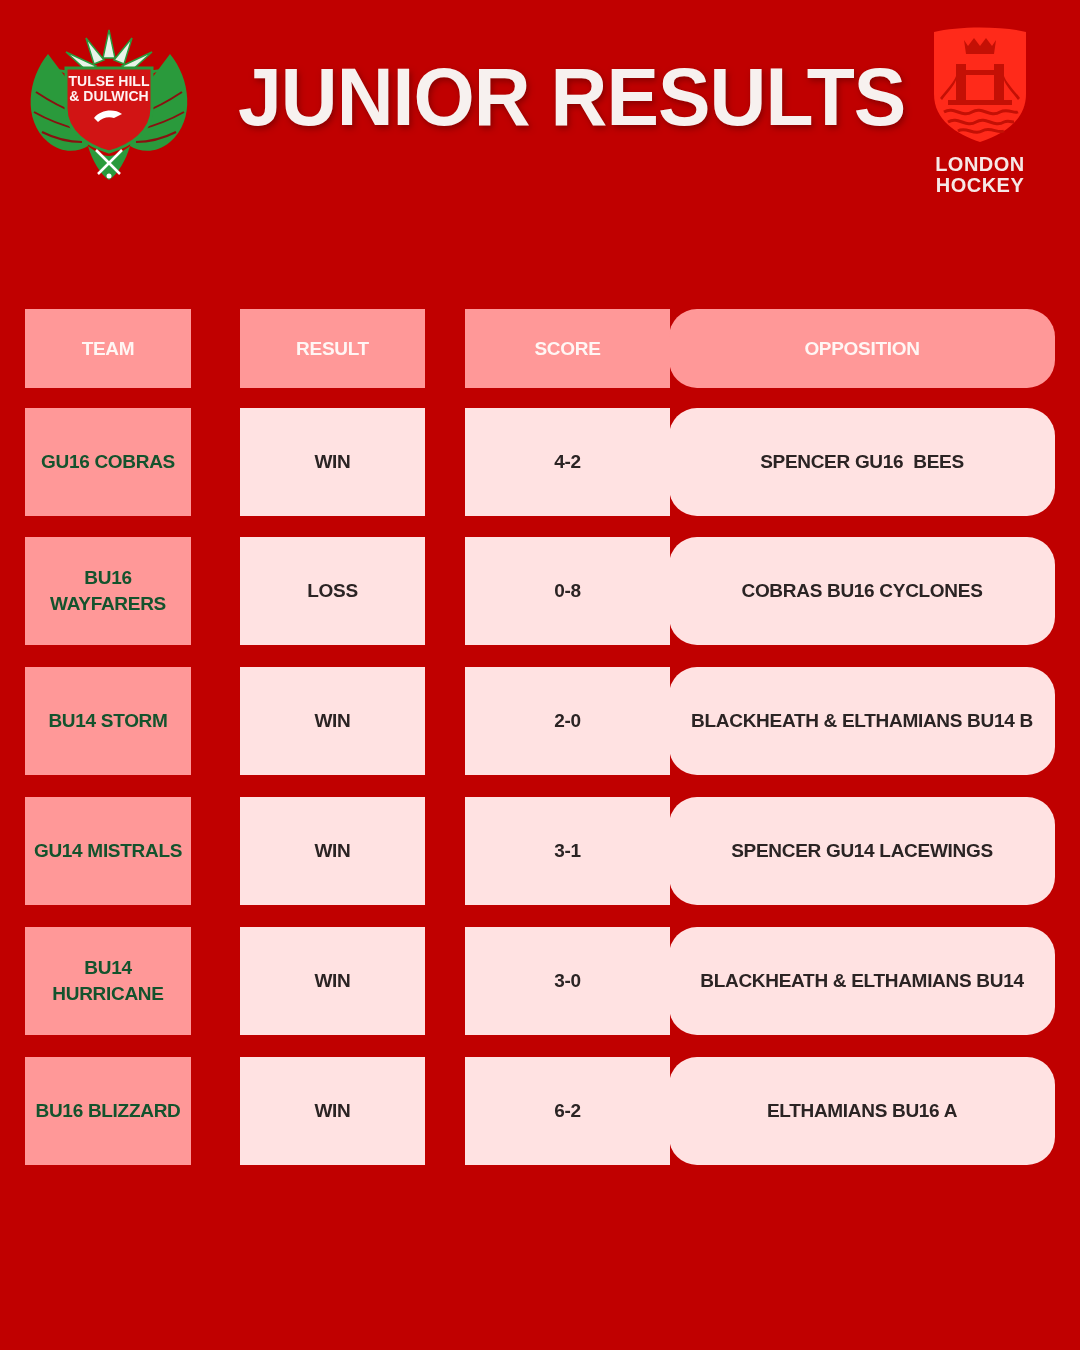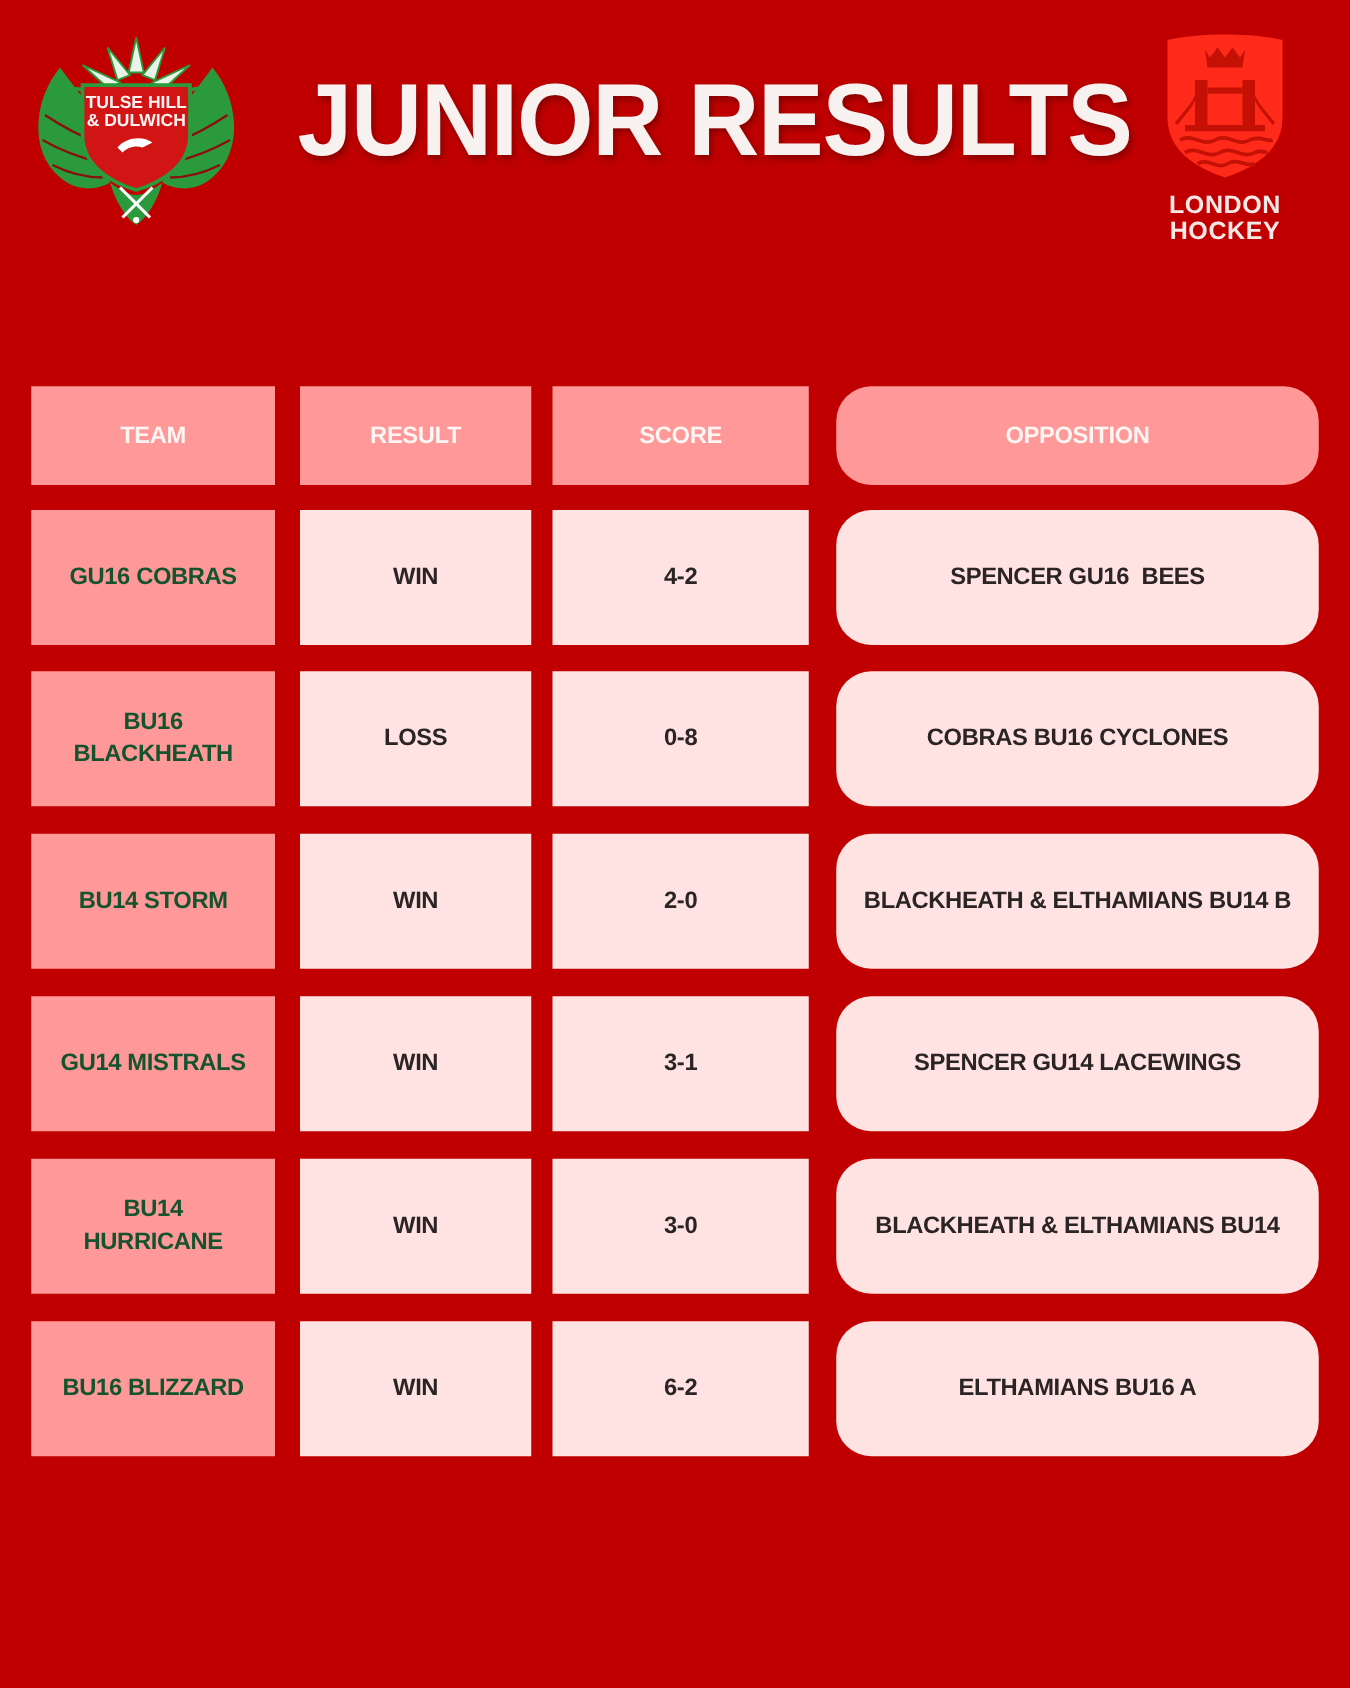--- a/index.html
+++ b/index.html
@@ -25,23 +25,23 @@
     }
     .cell {
       position: absolute; box-sizing: border-box;
       display: flex; align-items: center; justify-content: center;
       text-align: center; font-weight: bold; font-size: 19px; line-height: 26px;
       padding: 0 10px; letter-spacing: -0.3px;
     }
     .cell.head { background: #ff9898; color: #fff6f4; }
     .cell.team { background: #ff9898; color: #14532d; }
     .cell.body { background: #ffe2e2; color: #2b2424; }
-    .c1 { left: 25px; width: 195px; }
+    .c1 { left: 25px; width: 166px; }
     .c2 { left: 240px; width: 185px; }
-    .c3 { left: 442px; width: 205px; }
+    .c3 { left: 465px; width: 205px; }
     .c4 { left: 669px; width: 386px; border-radius: 28px; }
     .rh { top: 309px; height: 79px; }
     .r0 { top: 408px; height: 108px; }
     .r1 { top: 537px; height: 108px; }
     .r2 { top: 667px; height: 108px; }
     .r3 { top: 797px; height: 108px; }
     .r4 { top: 927px; height: 108px; }
     .r5 { top: 1057px; height: 108px; }
   </style>
 </head>
@@ -119,21 +119,21 @@
   <div class="cell head c1 rh">TEAM</div>
   <div class="cell head c2 rh">RESULT</div>
   <div class="cell head c3 rh">SCORE</div>
   <div class="cell head c4 rh">OPPOSITION</div>
 
   <div class="cell team c1 r0">GU16 COBRAS</div>
   <div class="cell body c2 r0">WIN</div>
   <div class="cell body c3 r0">4-2</div>
   <div class="cell body c4 r0" style="white-space:pre;">SPENCER GU16  BEES</div>
 
-  <div class="cell team c1 r1" style="padding:0 34px;">BU16 BLACKHEATH</div>
+  <div class="cell team c1 r1" style="padding:0 34px;">BU16 WAYFARERS</div>
   <div class="cell body c2 r1">LOSS</div>
   <div class="cell body c3 r1">0-8</div>
   <div class="cell body c4 r1">COBRAS BU16 CYCLONES</div>
 
   <div class="cell team c1 r2">BU14 STORM</div>
   <div class="cell body c2 r2">WIN</div>
   <div class="cell body c3 r2">2-0</div>
   <div class="cell body c4 r2" style="padding:0 6px;">BLACKHEATH &amp; ELTHAMIANS BU14 B</div>
 
   <div class="cell team c1 r3" style="padding:0 4px;">GU14 MISTRALS</div>

